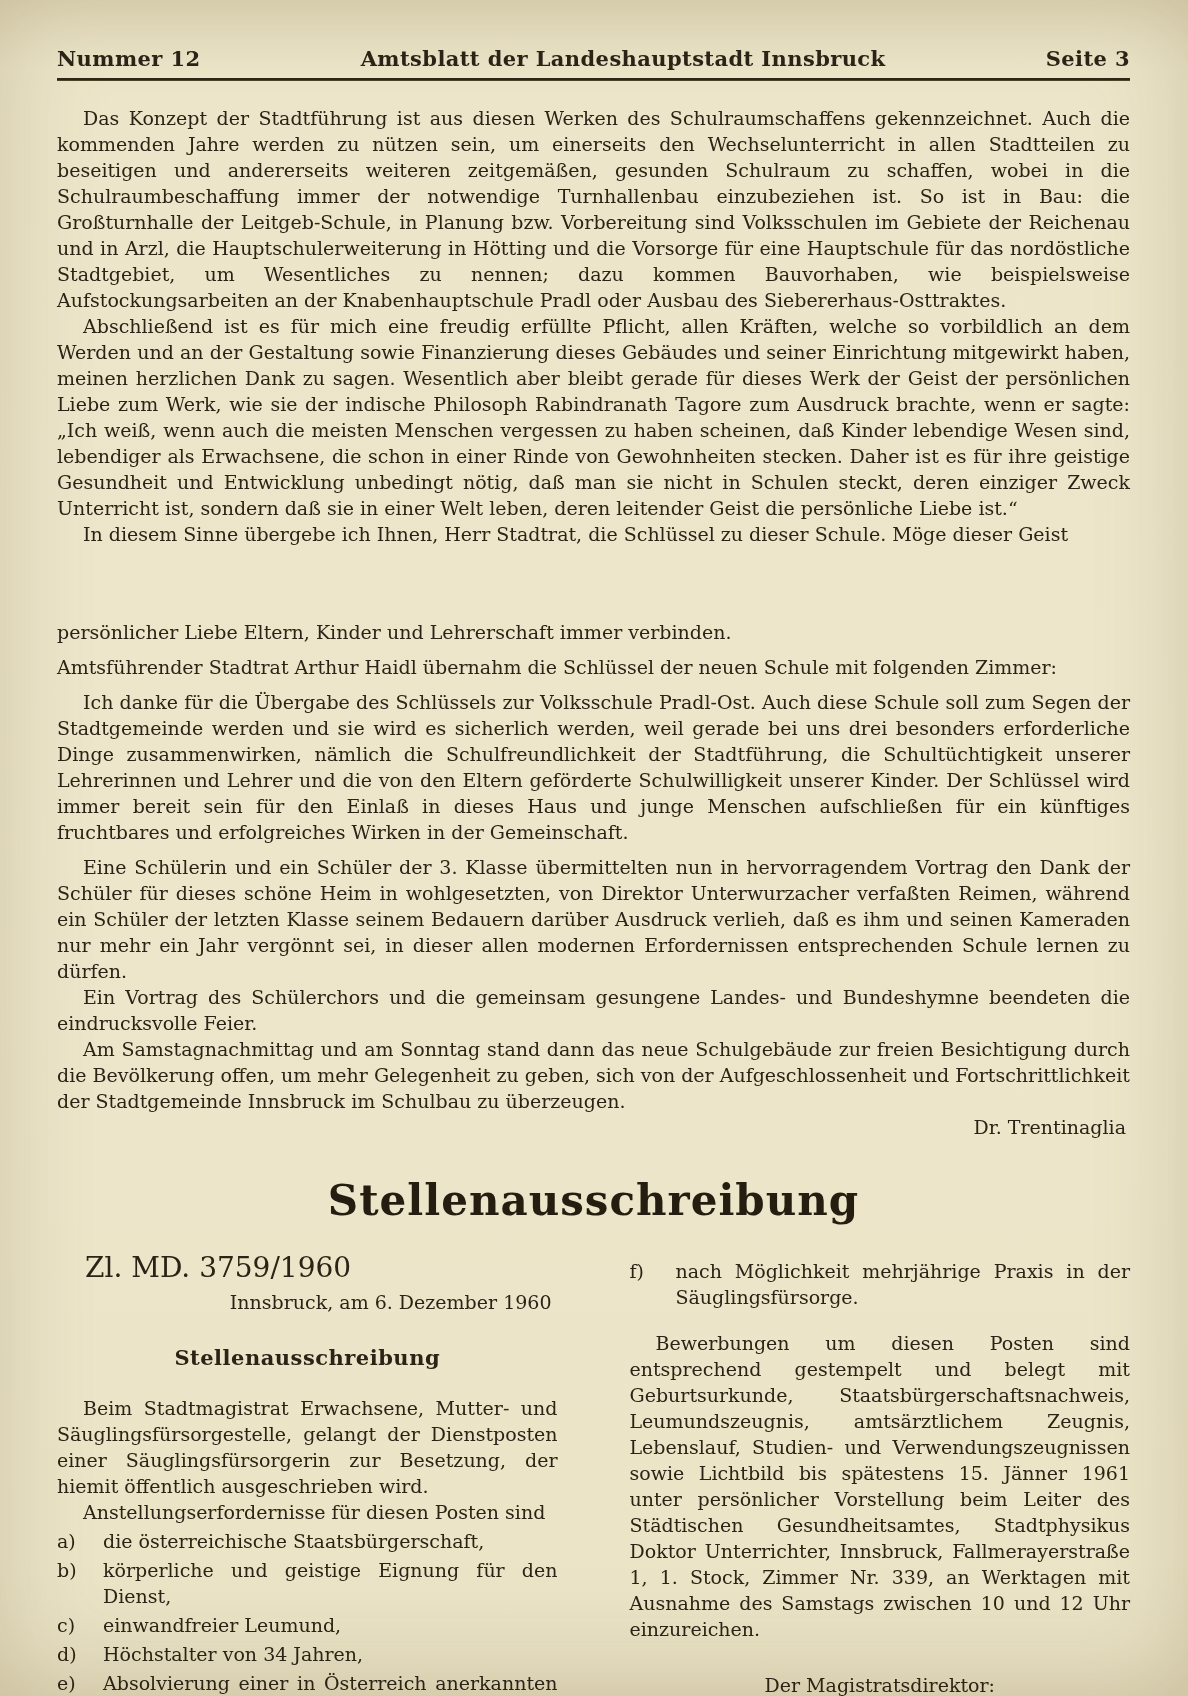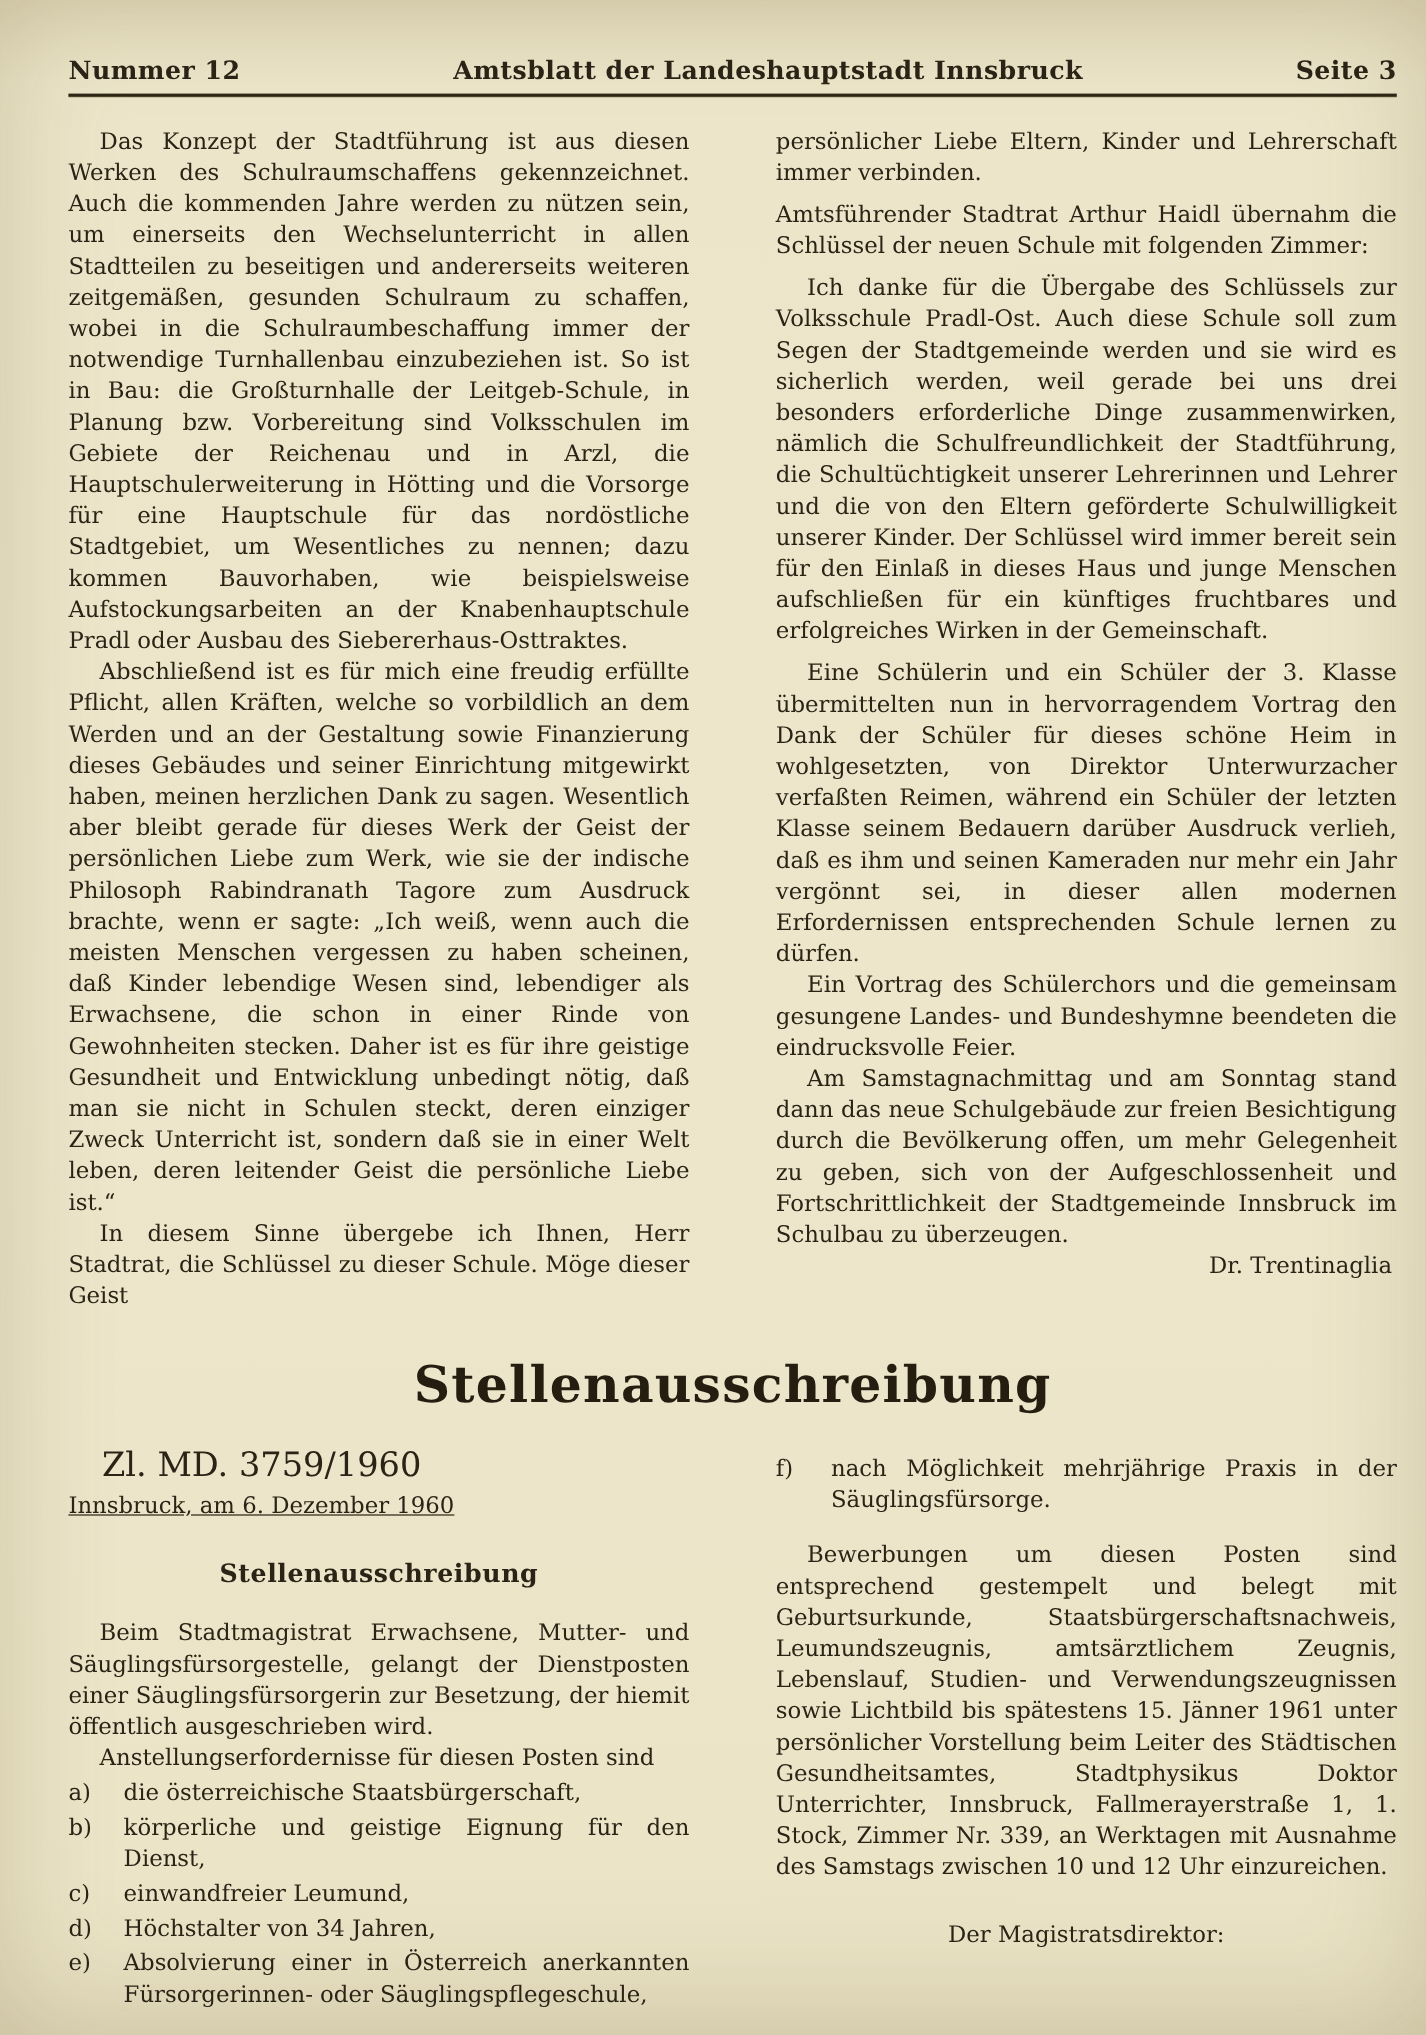--- a/index.html
+++ b/index.html
@@ -5,45 +5,45 @@
   html,body{margin:0;padding:0;background:#c9c1a4;}
   .page{
     position:relative;
     width:1188px;height:1696px;box-sizing:border-box;
     margin:0 auto;
     background:#ece5c9;
     background-image:linear-gradient(180deg,#e3dbbc 0%,#ece5c9 4%,#ede6cb 50%,#ebe4c7 92%,#e4dcbe 100%);
     box-shadow:inset 0 0 90px rgba(120,105,60,.25);
     color:#2b2315;
     font-family:"DejaVu Serif", serif;
-    padding:46px 24px 120px 57px;
+    padding:46px 58px 120px 57px;
     display:flex;flex-direction:column;
     overflow:hidden;
   }
   
   .masthead{display:flex;justify-content:space-between;align-items:baseline;
     font-size:21px;font-weight:bold;letter-spacing:.4px;}
   .masthead-rule{margin-top:7px;height:5px;
     border-top:2.5px solid #2e2715;border-bottom:1.5px solid #4c4228;}
   
   .two-col{display:flex;gap:72px;text-align:justify;
     font-size:19px;line-height:26px;hyphens:auto;}
   .col{flex:1 1 0;min-width:0;}
   p{margin:0;}
   .indent{text-indent:26px;}
   .gap-top{margin-top:9px;}
-  .article{margin-top:24px;}
+  .article{margin-top:24px;flex-direction:column;}
   .sig-line{text-align:right;padding-right:4px;}
   
   .big-heading{margin:36px 0 24px;text-align:center;
     font-size:42px;font-weight:bold;letter-spacing:1px;color:#241d10;}
   
   .posting{margin-top:6px;}
   .posting-ref{text-indent:28px;font-size:28px;}
-  .posting-dateline{margin-top:8px;padding-right:6px;text-decoration:underline;}
+  .posting-dateline{text-align:right;margin-top:8px;padding-right:6px;}
   .posting-sub{margin:30px 0 24px;text-align:center;
     font-size:21px;font-weight:bold;letter-spacing:.5px;}
   .req{padding-left:46px;text-indent:-46px;margin-top:3px;}
   .req-label{display:inline-block;width:38px;text-indent:0;margin-right:8px;}
   .closing-role{text-align:center;margin-top:30px;}
 </style>
 </head>
 <body>
 
 <div class="page">

